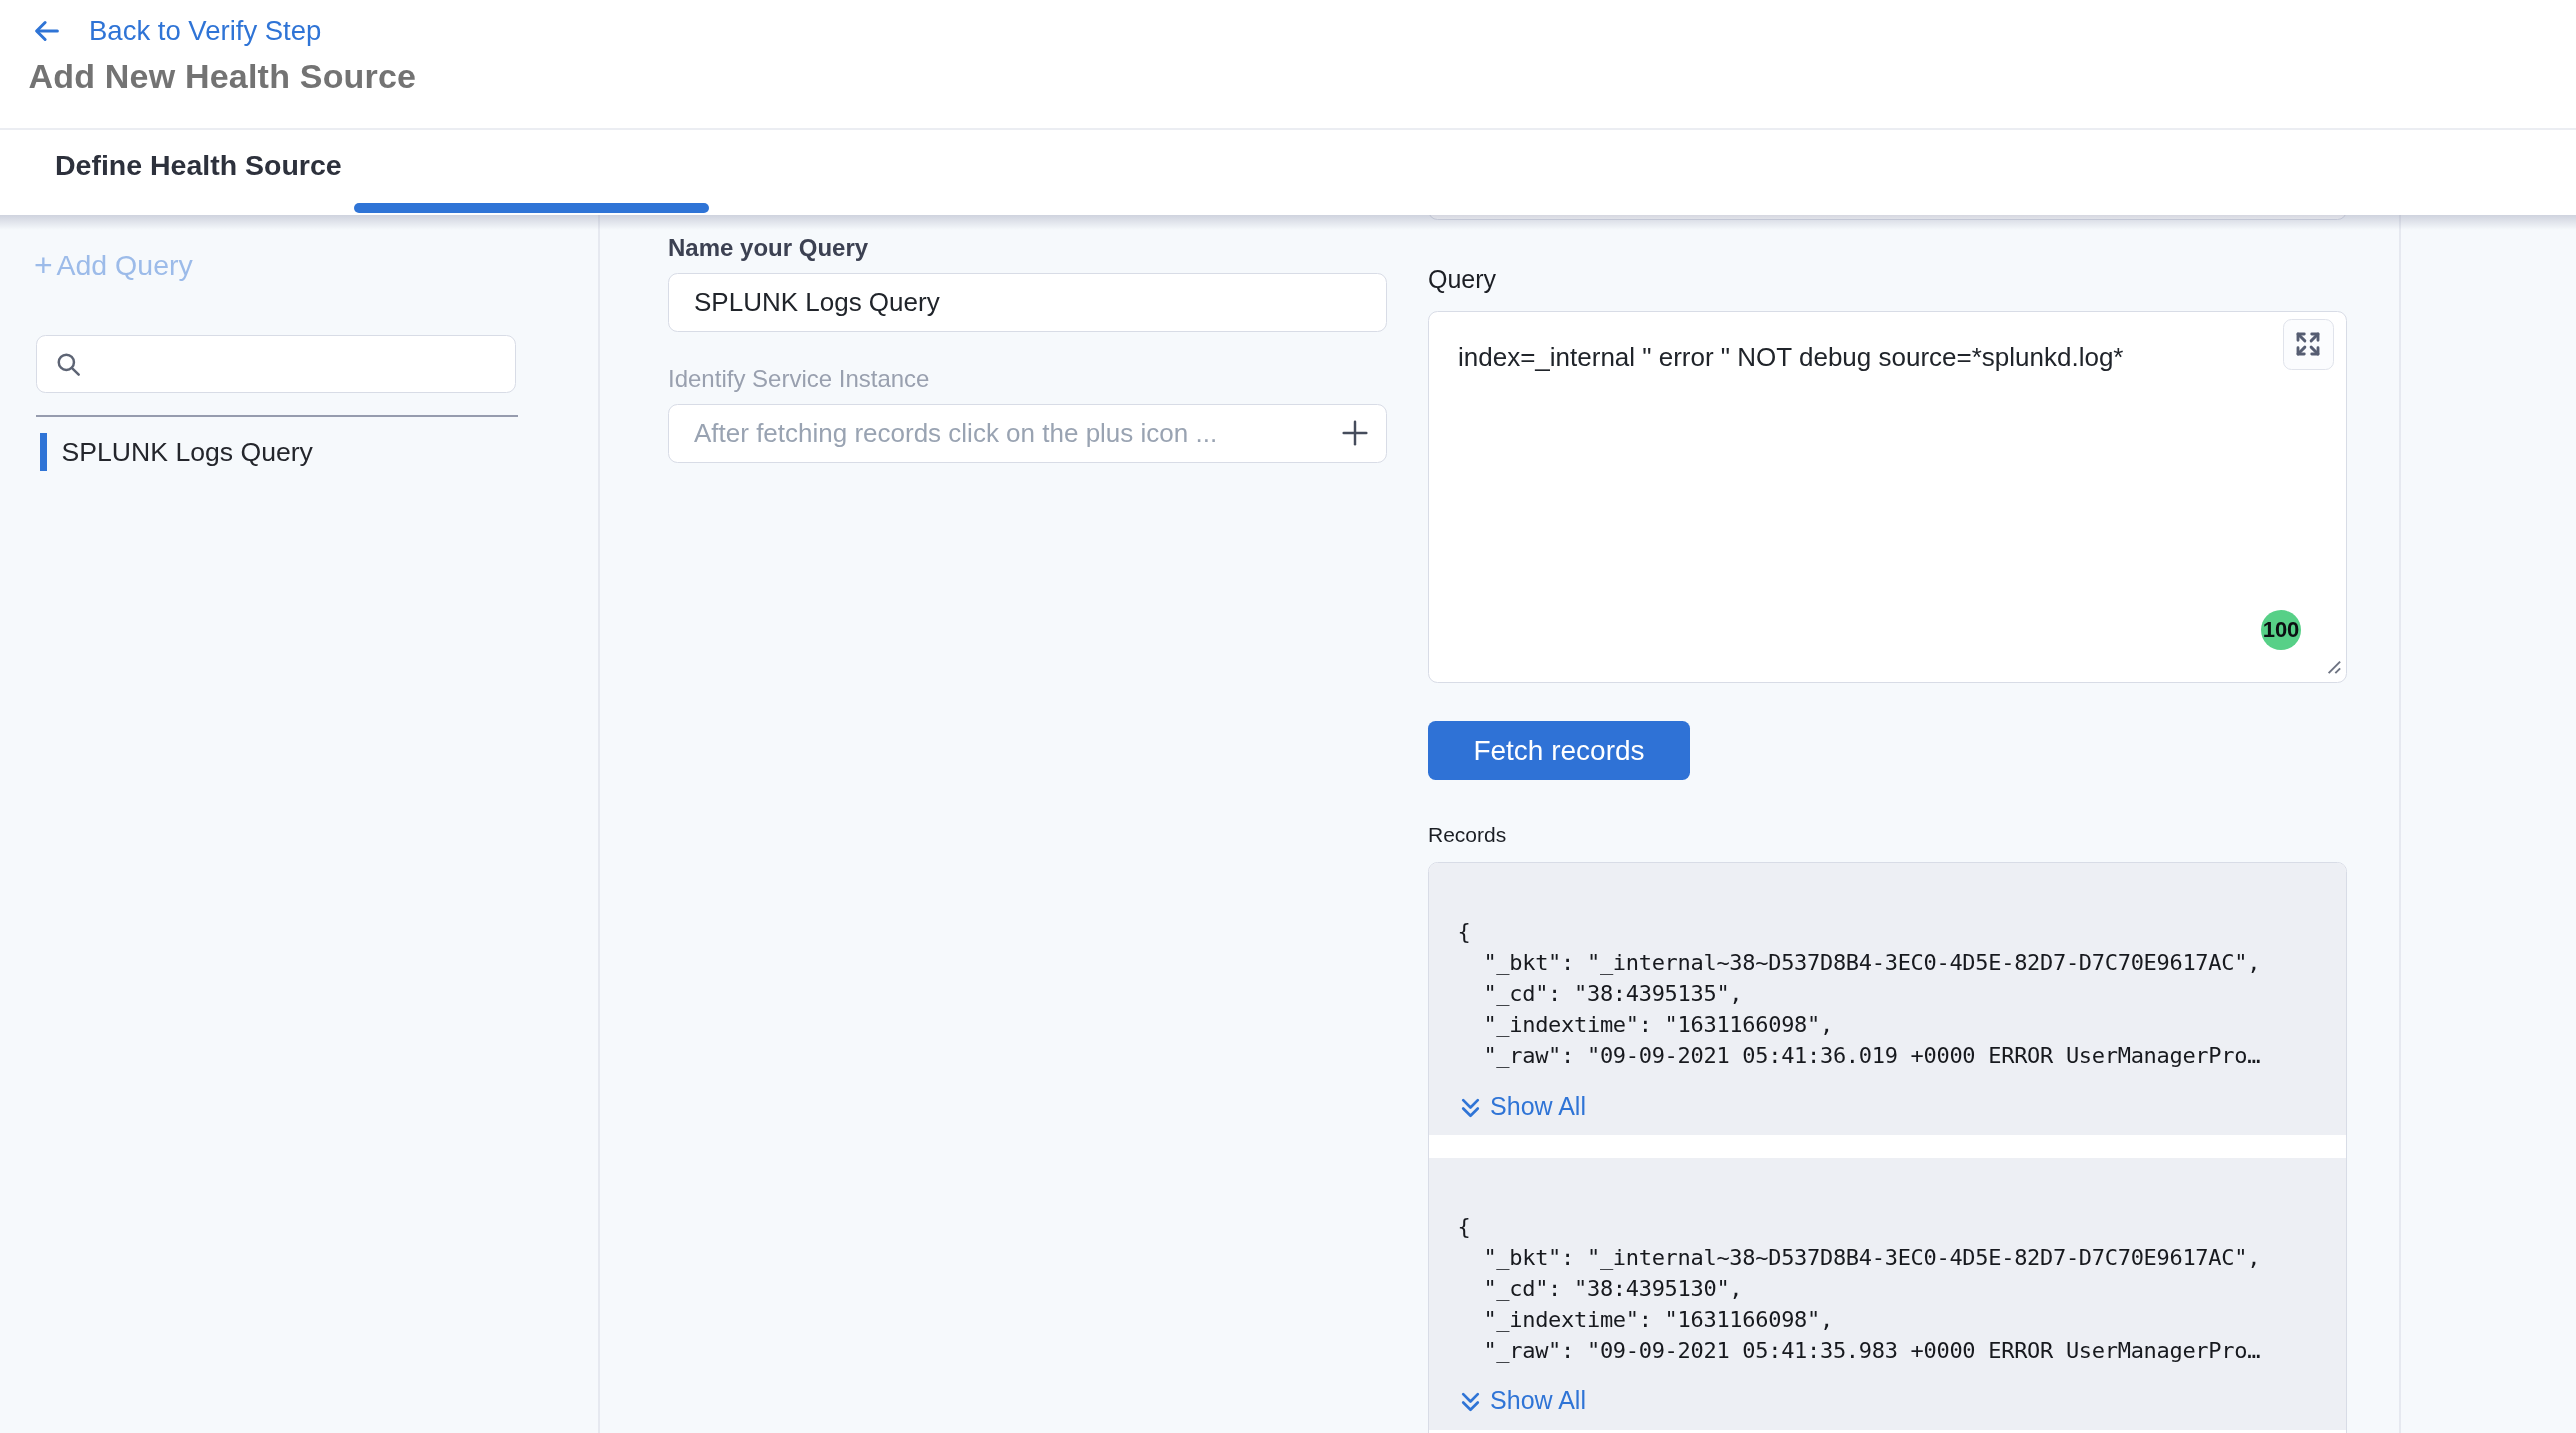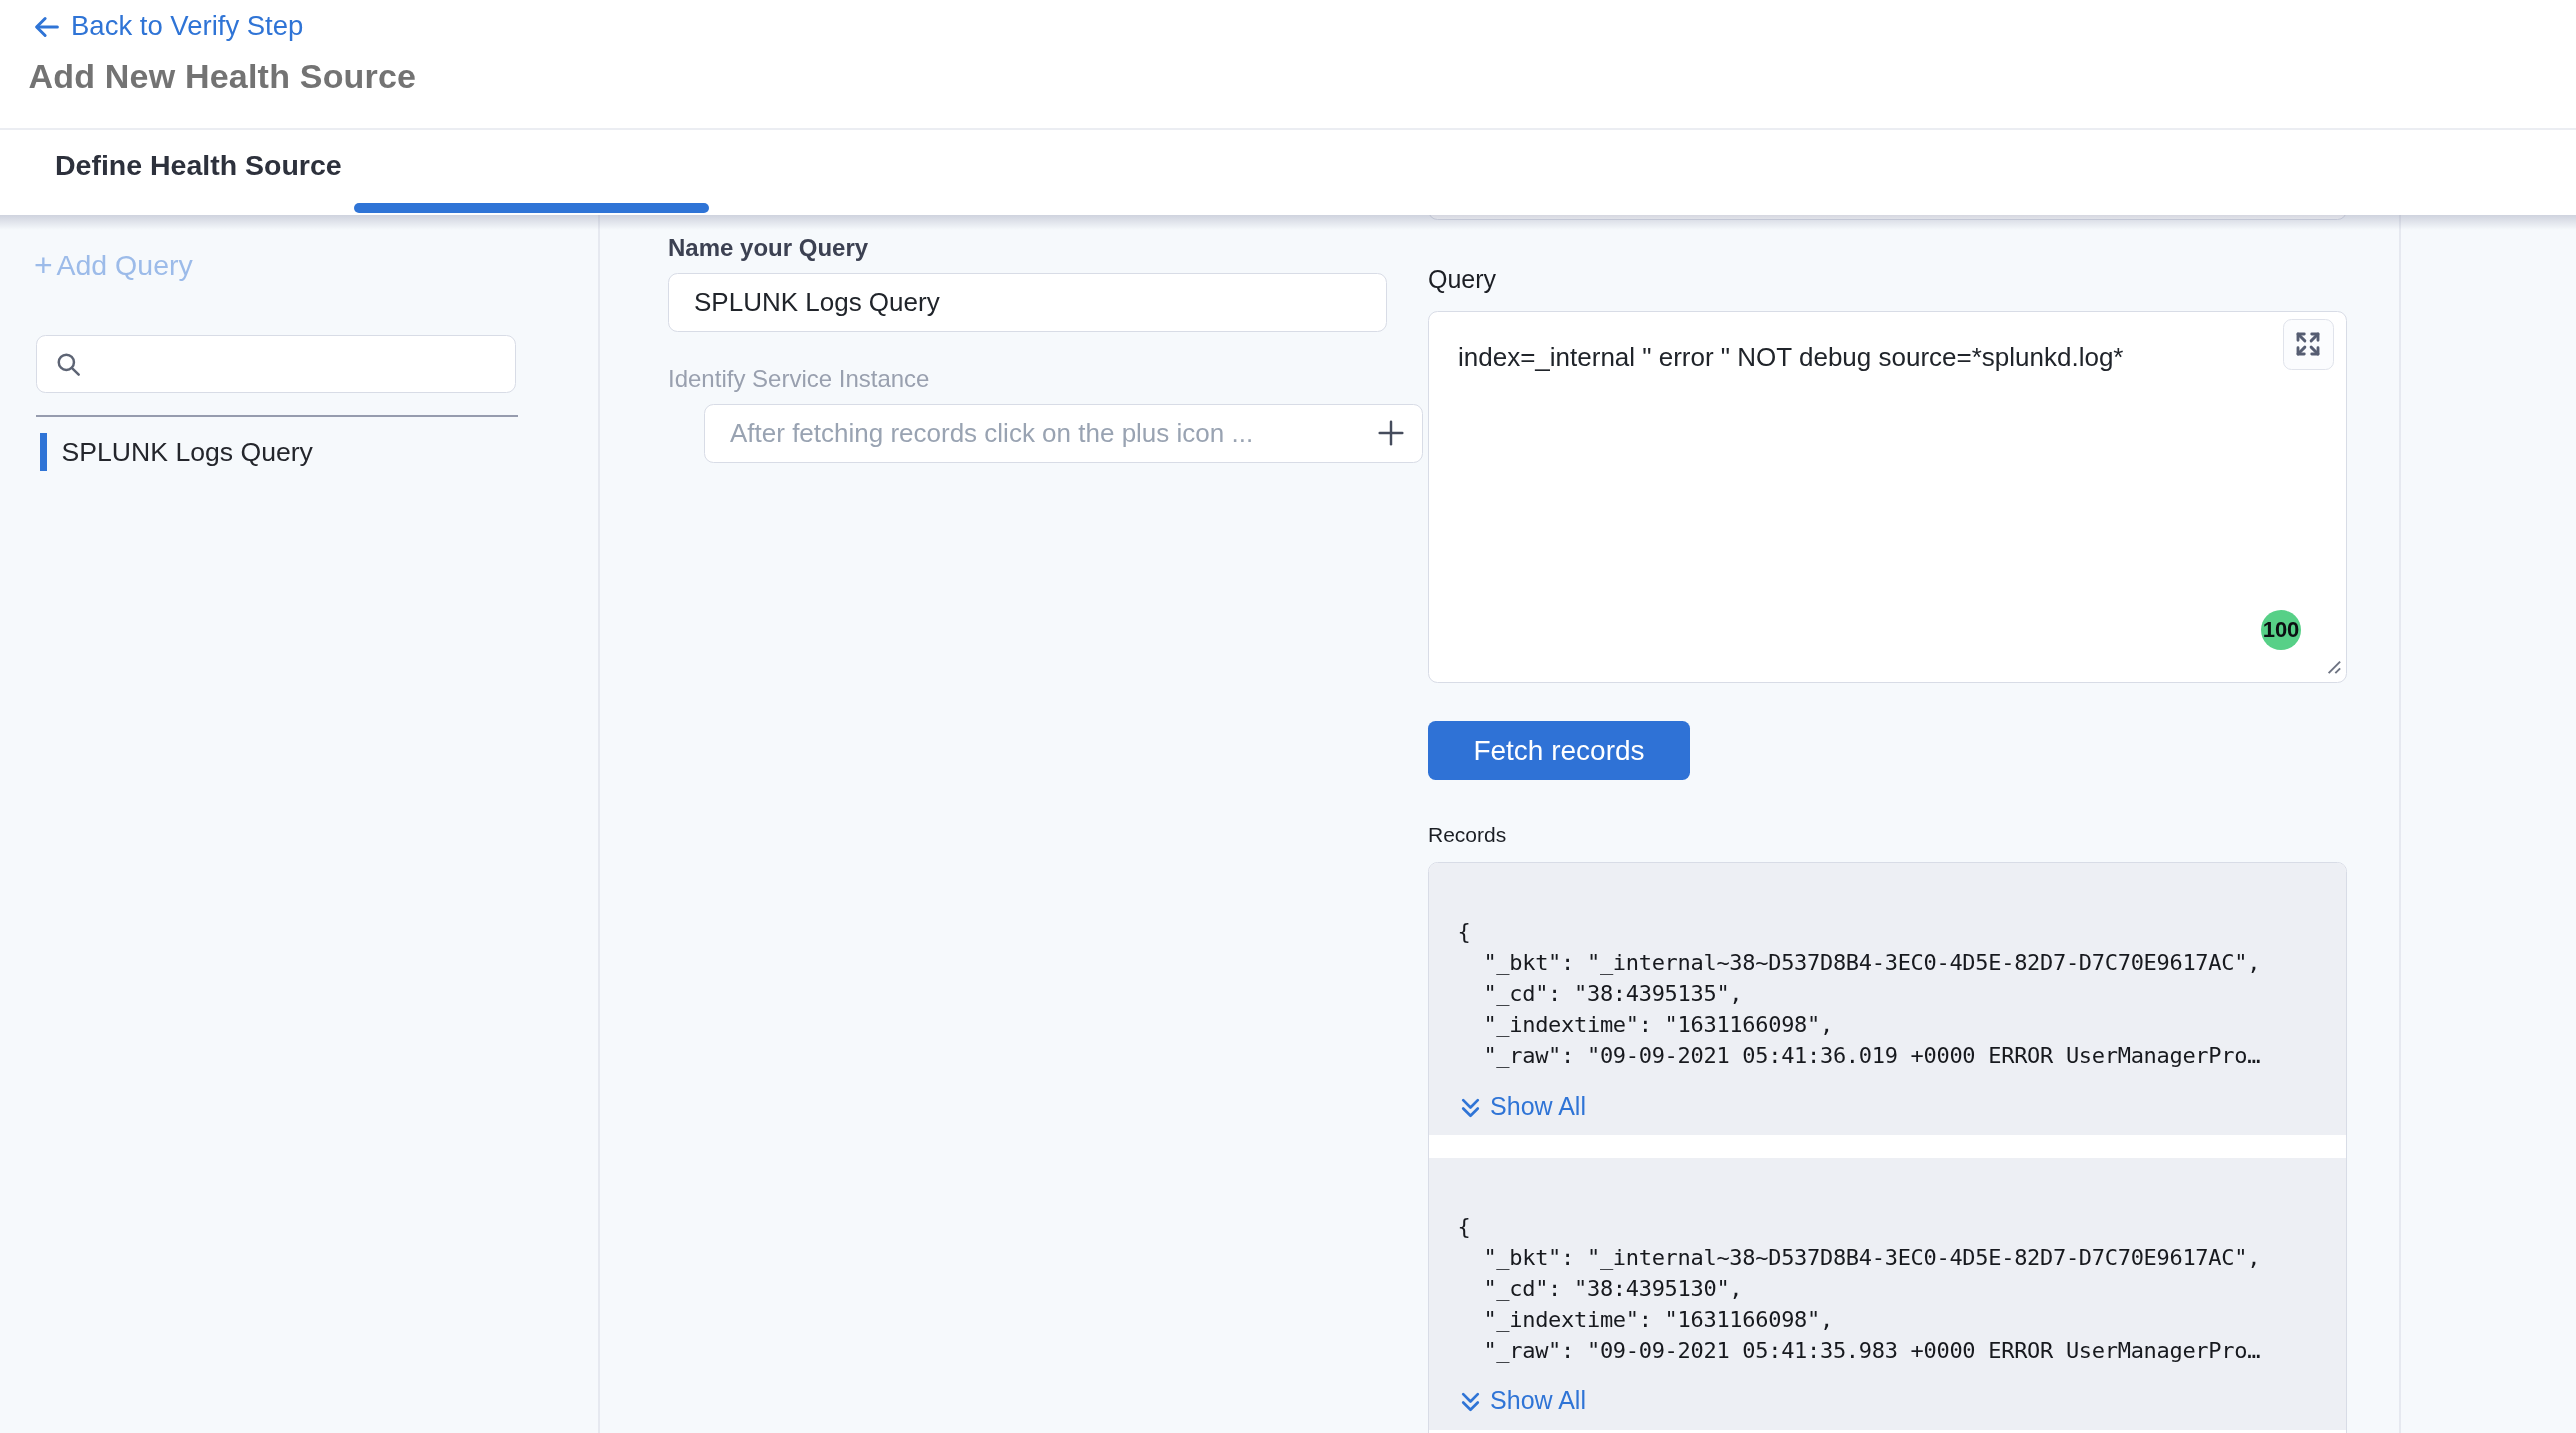--- a/index.html
+++ b/index.html
@@ -16,21 +16,21 @@
   .header {
     position: absolute; top: 0; left: 0; width: 2576px; height: 215px;
     background: #ffffff; z-index: 10;
   }
   .header-divider {
     position: absolute; top: 128px; left: 0; width: 2576px; height: 1.9px;
     background: #ebedf2;
   }
   .back-row {
     position: absolute; top: 9.5px; left: 30px; height: 42px;
-    display: flex; gap: 7px;
+    display: flex; align-items: center; gap: 25px;
     color: #2f74d6; cursor: pointer;
   }
   .back-label { font-size: 27.5px; font-weight: 500; }
   .page-title {
     position: absolute; top: 57px; left: 28.5px;
     font-size: 34px; font-weight: 700; color: #737373; letter-spacing: 0.2px;
   }
   .tab { position: absolute; top: 142px; height: 46px; display: flex; align-items: center;
          font-size: 28.5px; font-weight: 600; cursor: pointer; }
   .tab-define { left: 55px; color: #2d313c; }
@@ -84,21 +84,21 @@
   .field-label-light {
     position: absolute; left: 668px; font-size: 24px; font-weight: 500; color: #99a0af;
   }
   .text-input {
     position: absolute; left: 668px; width: 719px; height: 59px;
     background: #ffffff; border: 1.9px solid #d8dce6; border-radius: 9.5px;
     font-size: 26px; color: #20242a; padding: 0 25px; outline: none;
     font-family: "Liberation Sans", sans-serif;
   }
   .text-input::placeholder { color: #99a3b2; opacity: 1; }
-  .si-wrap { position: absolute; left: 668px; top: 404px; width: 719px; height: 59px; margin-left: 36px; }
+  .si-wrap { position: absolute; left: 668px; top: 404px; width: 719px; height: 59px; }
   .si-wrap .text-input { left: 0; top: 0; width: 719px; padding-right: 66px; }
   .si-plus {
     position: absolute; right: 13.3px; top: 10.4px; width: 38px; height: 38px;
     display: flex; align-items: center; justify-content: center; cursor: pointer;
     background: transparent; border: none;
   }
 
   
   .cut-input {
     position: absolute; left: 1428px; top: 142px; width: 919px; height: 78px;

